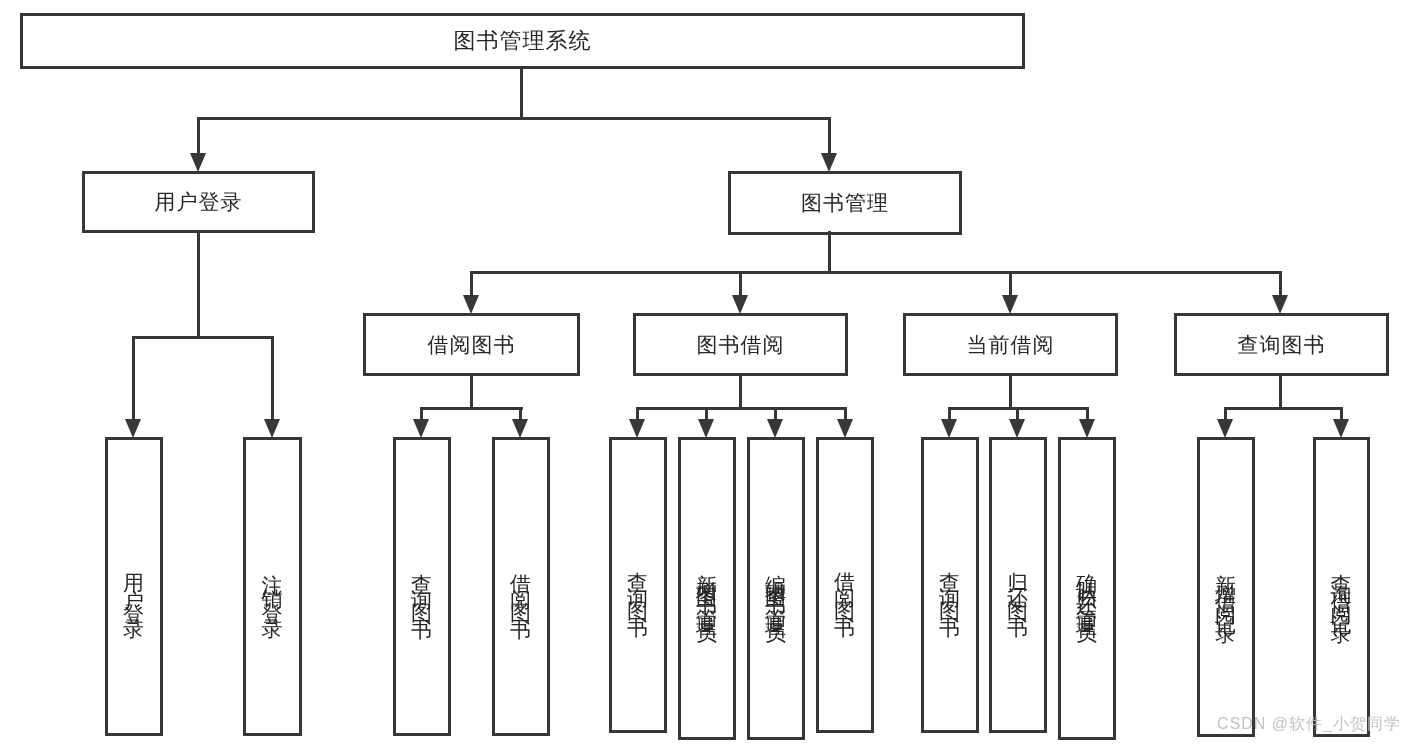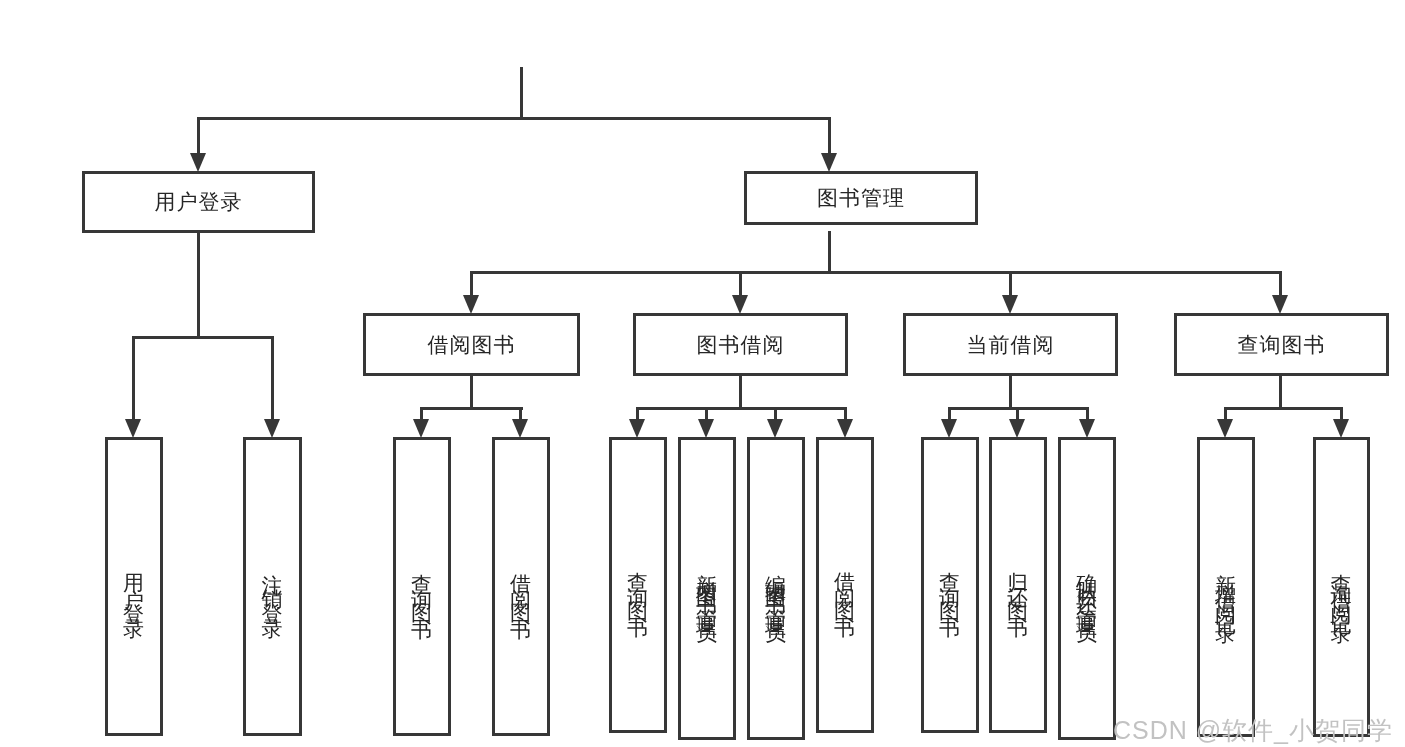--- a/index.html
+++ b/index.html
@@ -39,38 +39,41 @@
   
   .ln{position:absolute;background:var(--line,#373737);}
   .ar{
     position:absolute;width:0;height:0;
     border-left:8px solid transparent;
     border-right:8px solid transparent;
     border-top:19px solid var(--line,#373737);
   }
   .watermark{
     position:absolute;
-    top:714px;right:12px;
-    font-size:25px;
+    top:714px;right:4px;
+    font-size:16px;
     color:var(--watermark,#c2c2c2);
     letter-spacing:1px;
     z-index:5;
     white-space:nowrap;
   }
 </style>
 </head>
 <body>
 
 <div class="stage">
 
+  <div class="box root" style="left:20px;top:13px;width:1005px;height:56px">
+    <span class="lbl">图书管理系统</span>
+  </div>
 
   <div class="box" style="left:82px;top:171px;width:233px;height:62px">
     <span class="lbl">用户登录</span>
   </div>
-  <div class="box" style="left:744px;top:171px;width:234px;height:54px">
+  <div class="box" style="left:728px;top:171px;width:234px;height:64px">
     <span class="lbl">图书管理</span>
   </div>
 
   <div class="box" style="left:363px;top:313px;width:217px;height:63px">
     <span class="lbl">借阅图书</span>
   </div>
   <div class="box" style="left:633px;top:313px;width:215px;height:63px">
     <span class="lbl">图书借阅</span>
   </div>
   <div class="box" style="left:903px;top:313px;width:215px;height:63px">

